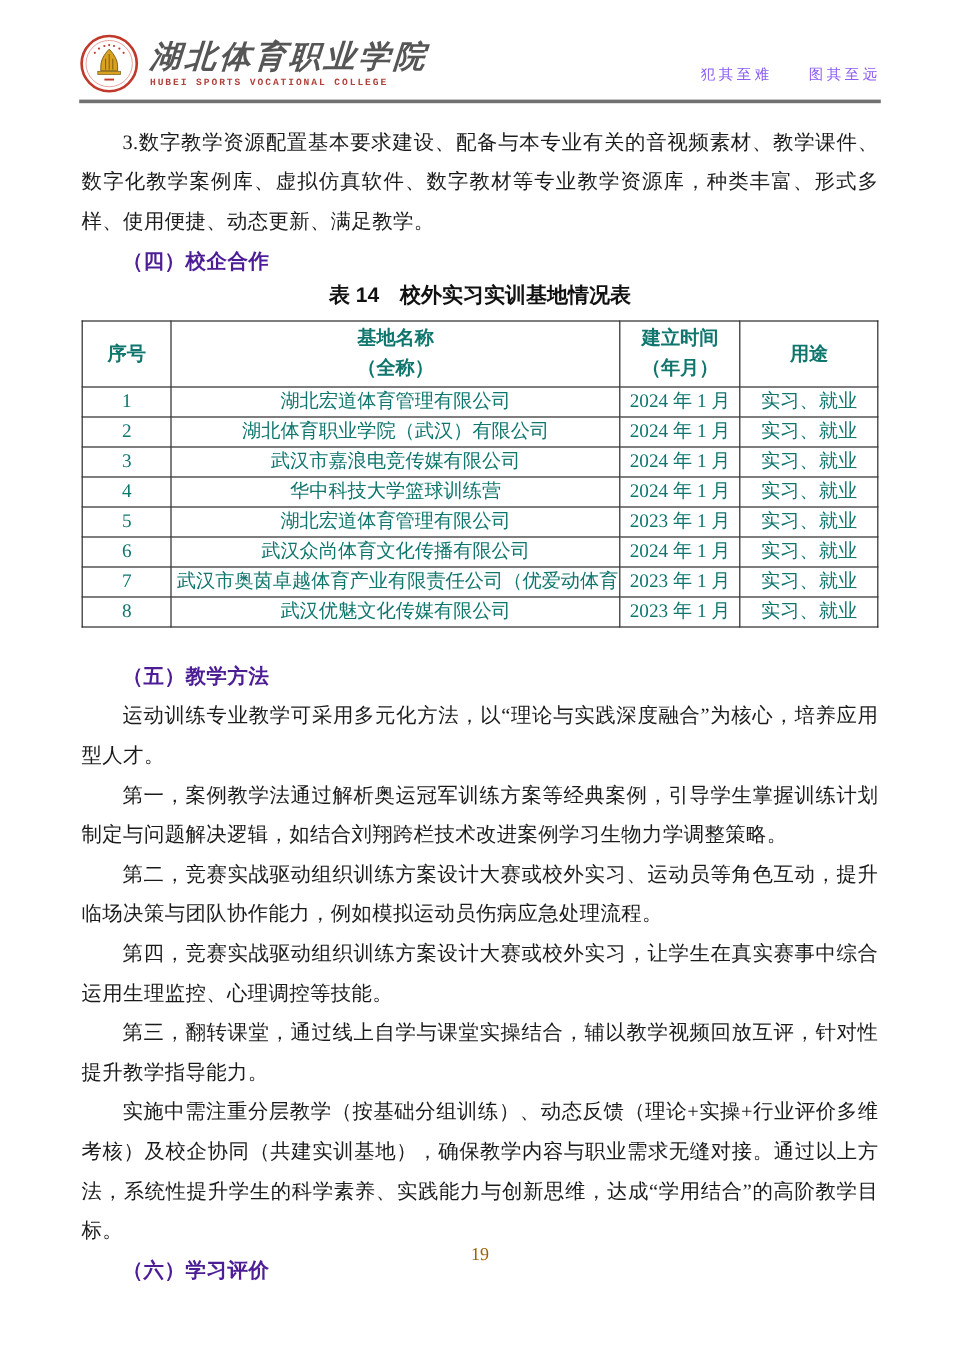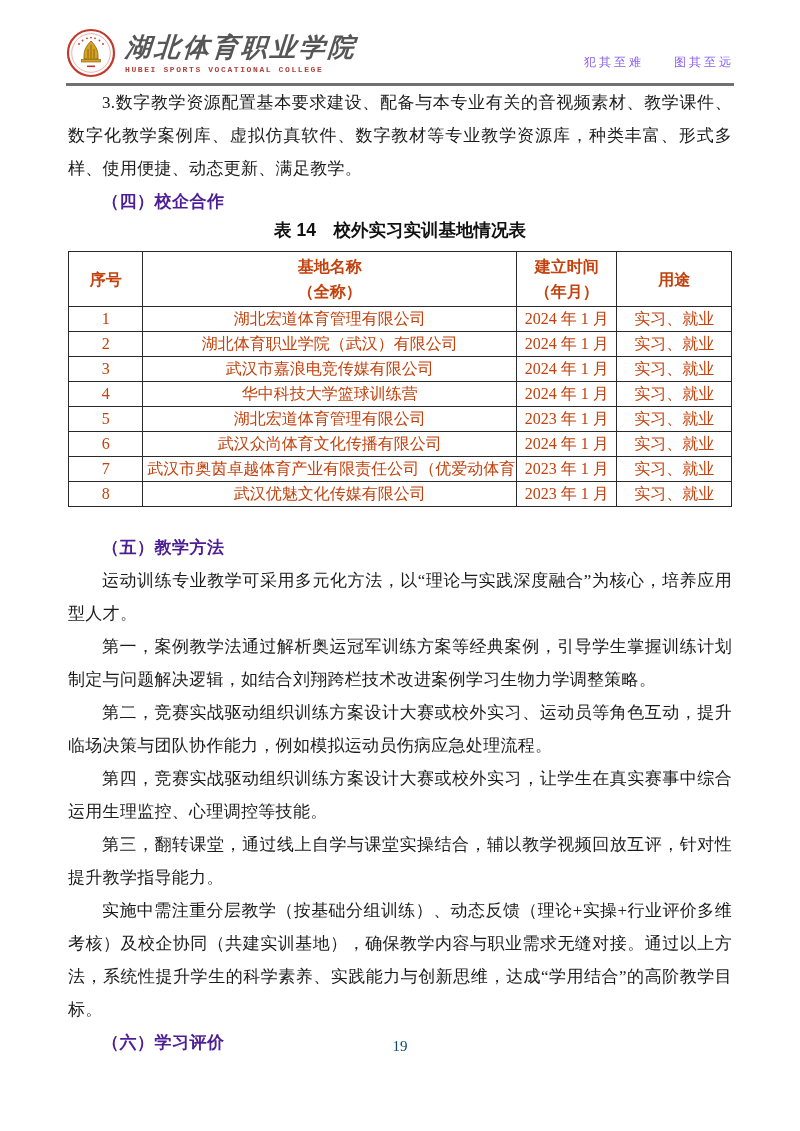--- a/index.html
+++ b/index.html
@@ -31,52 +31,52 @@
     letter-spacing:1.6px;margin-top:2px;
   }
   .slogan{
     font-size:12px;color:#8b5cf6;letter-spacing:3px;
     padding-bottom:7px;white-space:pre;margin-top:25px;
   }
   .header-rule{
     height:3px;background:#717171;margin:5px 66px 0 66px;
   }
   
-  .main{padding:0 68px 0 68px;font-size:17px;line-height:33px;text-align:justify;}
+  .main{padding:16px 68px 0 68px;font-size:17px;line-height:33px;text-align:justify;}
   .para{margin:0;text-indent:2em;letter-spacing:0.3px;}
   .sec-heading{
     margin:0;text-indent:2em;font-weight:bold;font-size:17px;line-height:33px;
     font-family:"Liberation Sans","DejaVu Sans",sans-serif;
     letter-spacing:0.5px;color:#4c1d95;
   }
   .h5{margin-top:24px;}
   
   .table-title{
     text-align:center;text-indent:0;
     font-family:"Liberation Sans","DejaVu Sans",sans-serif;
     font-weight:bold;font-size:17.5px;line-height:24px;color:#111;
   }
   table.base-table{
     margin-top:9px;border-collapse:collapse;table-layout:fixed;
-    width:664px;font-size:16px;color:#c2410c;
+    width:664px;font-size:16px;color:#0f766e;
   }
   .base-table th,.base-table td{
     border:1px solid #2a2a2a;text-align:center;vertical-align:middle;
     padding:0 4px;overflow:hidden;white-space:nowrap;
   }
   .base-table th{font-weight:bold;line-height:25px;height:54px;}
   .base-table td{height:24px;line-height:24px;font-weight:normal;}
   .col-seq{width:74px;}
   .col-name{width:372px;}
   .col-time{width:100px;}
   .col-usage{width:114px;}
   
   .page-number{
     position:absolute;top:1038px;left:0;width:100%;
-    text-align:center;font-size:15px;color:#0c4a6e;
+    text-align:center;font-size:15px;color:#a16207;
   }
 </style>
 </head>
 <body>
 
 <div class="page">
 
   <div class="header">
     <div class="header-left">
       <svg class="seal" viewBox="0 0 50 50">

